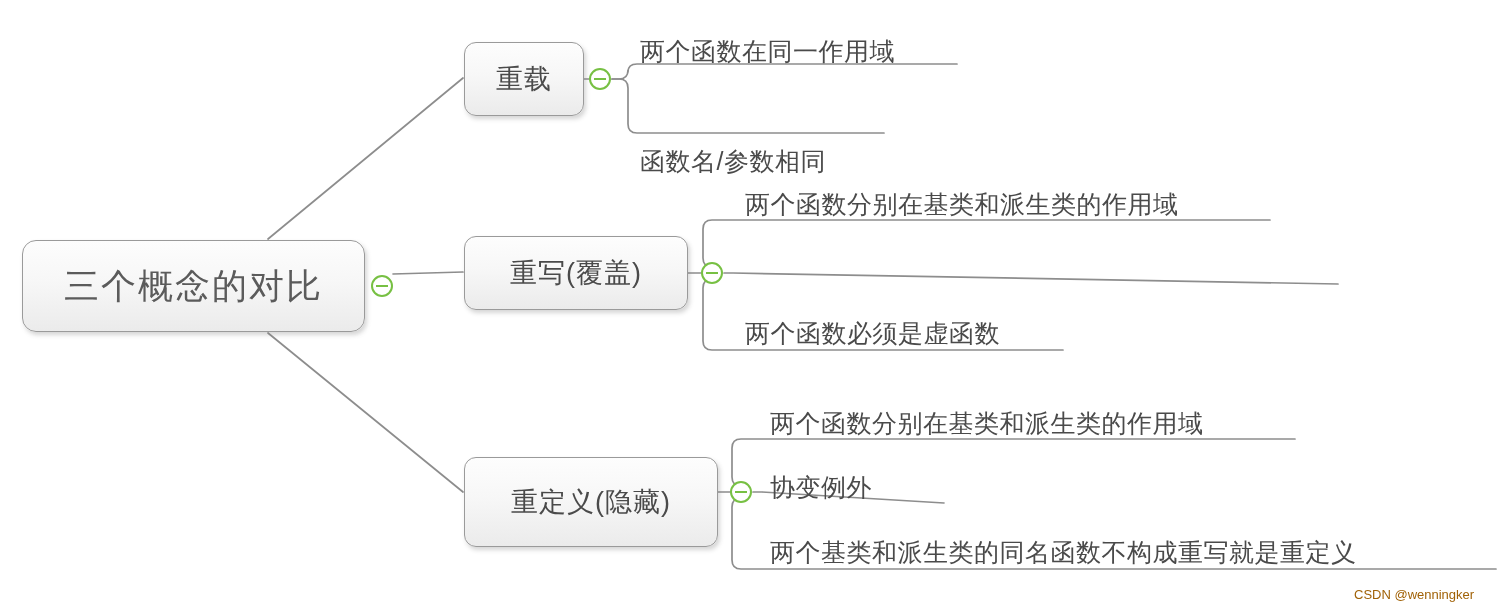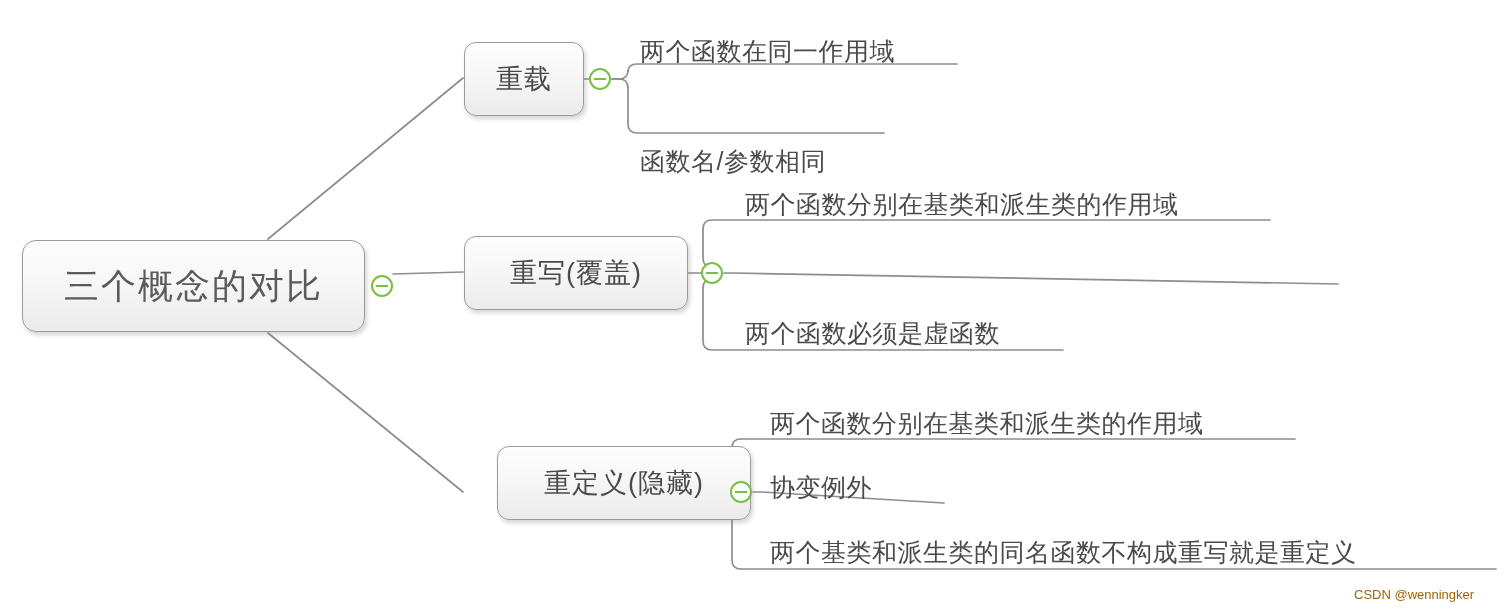--- a/index.html
+++ b/index.html
@@ -55,21 +55,21 @@
     font-size: 35px;
     color: #5b5b5b;
     letter-spacing: 2px;
   }
   .node.branch .node-label {
     font-size: 27px;
     letter-spacing: 1px;
   }
   .node.b1 { left: 464px; top: 42px;  width: 120px; height: 74px; }
   .node.b2 { left: 464px; top: 236px; width: 224px; height: 74px; }
-  .node.b3 { left: 464px; top: 446px; width: 254px; height: 74px; margin-left: 33px; }
+  .node.b3 { left: 464px; top: 457px; width: 254px; height: 90px; }
 
   
   .toggle {
     position: absolute;
     width: 22px;
     height: 22px;
     box-sizing: border-box;
     border: 2px solid #77c043;
     border-radius: 50%;
     background: #ffffff;

